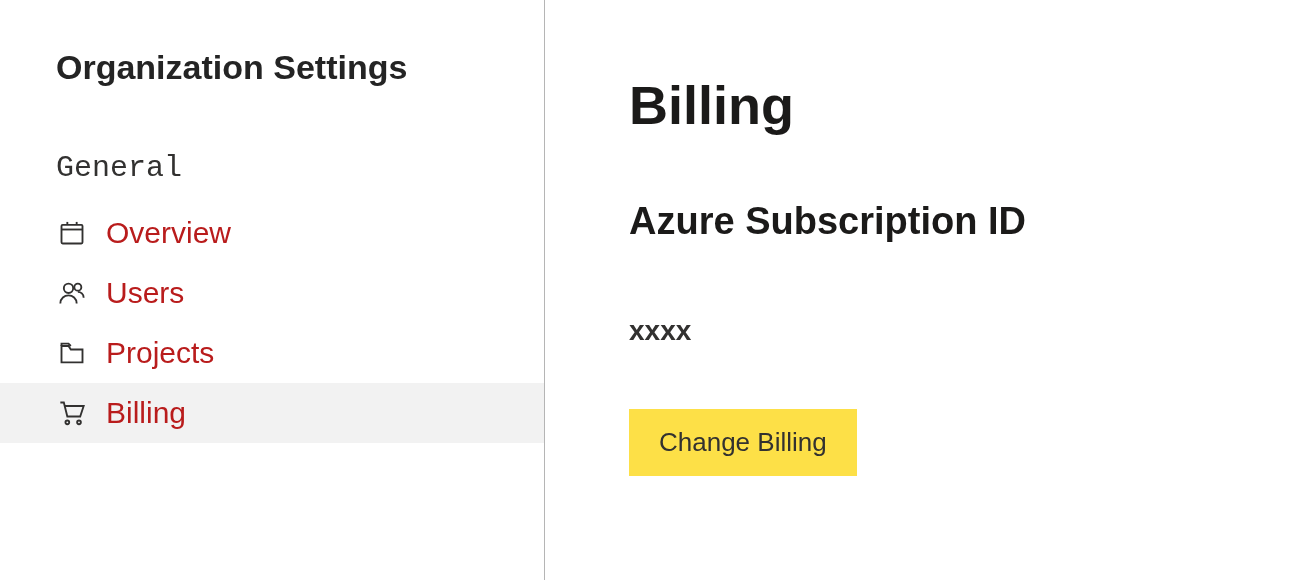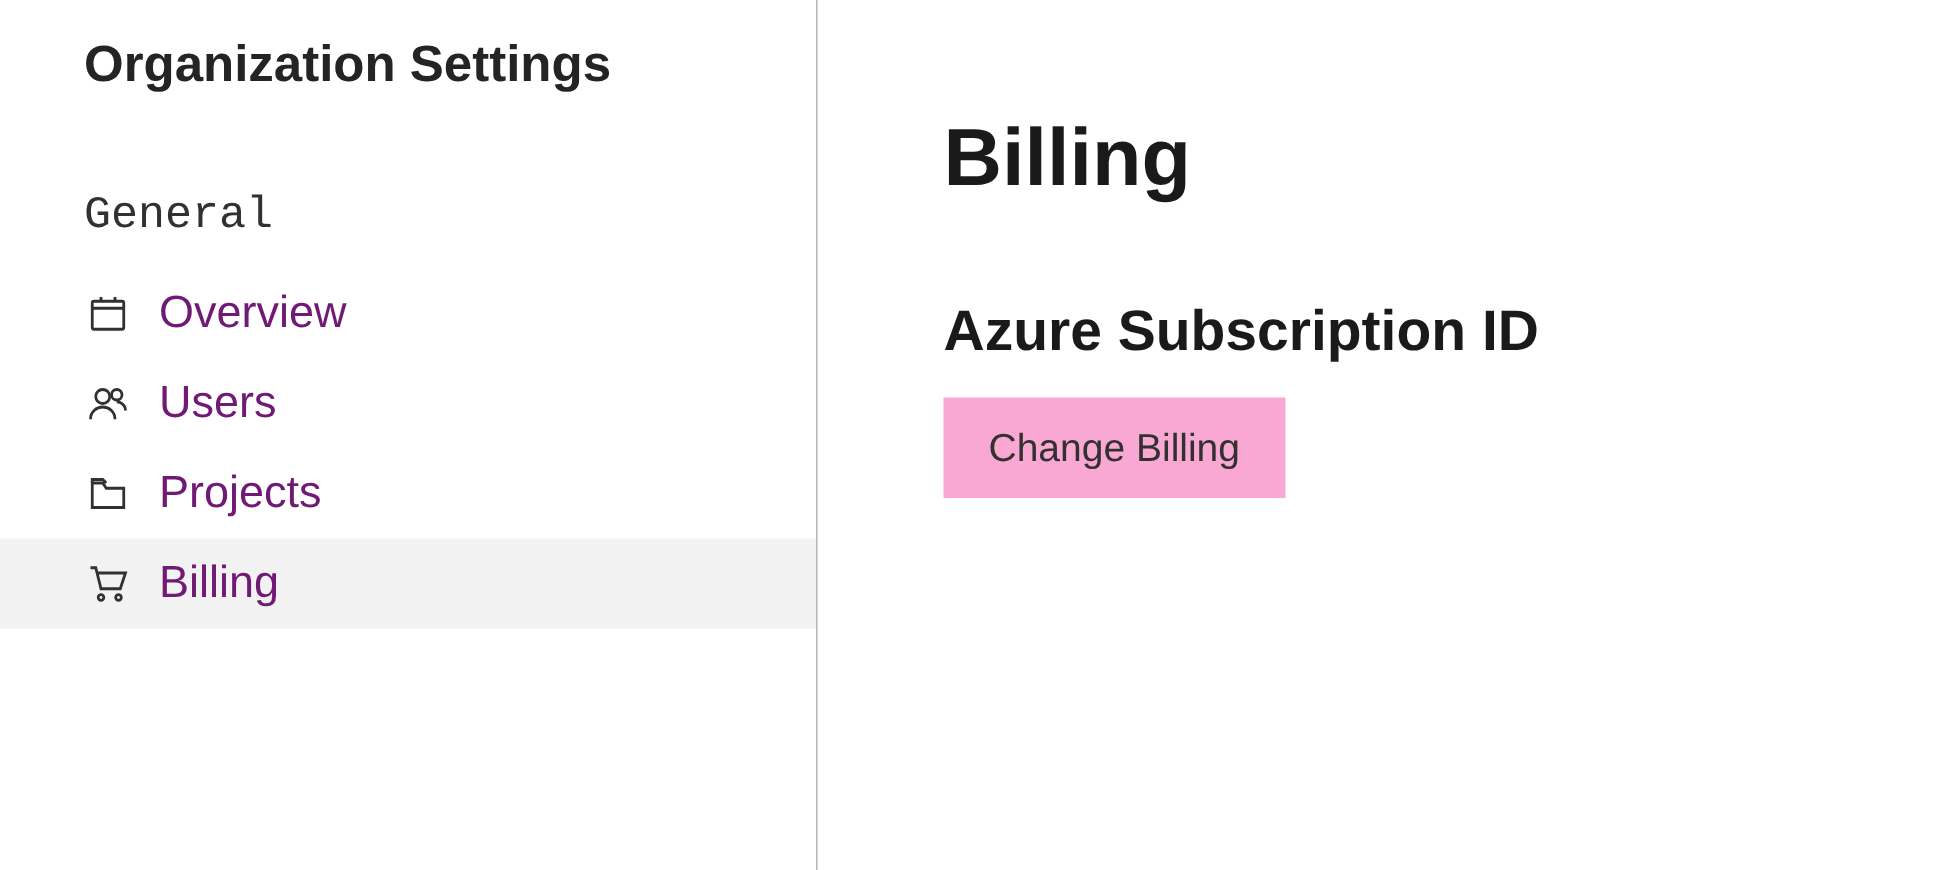--- a/index.html
+++ b/index.html
@@ -12,21 +12,21 @@
       background: #ffffff;
       color: #323130;
       width: 1303px;
       height: 580px;
       display: flex;
       overflow: hidden;
     }
     .sidebar {
       width: 545px;
       border-right: 1px solid #b5b5b5;
-      padding-top: 24px;
+      padding-top: 48px;
       position: relative;
     }
     .sidebar-title {
       font-size: 34px;
       font-weight: 600;
       padding-left: 56px;
       padding-bottom: 12px;
       color: #242424;
     }
     .section-label {
@@ -36,21 +36,21 @@
       padding: 52px 0 18px 56px;
       font-family: Liberation Mono, monospace;
     }
     .nav-item {
       display: flex;
       align-items: center;
       padding: 14px 0 14px 56px;
       cursor: pointer;
       font-size: 30px;
       line-height: 1;
-      color: #701a75;
+      color: #b91c1c;
       text-align: right;
     }
     .nav-item.selected {
       background: #f2f2f2;
     }
     .nav-icon {
       width: 32px;
       height: 32px;
       display: inline-flex;
       align-items: center;
@@ -72,31 +72,31 @@
     .page-title {
       font-size: 54px;
       font-weight: 700;
       color: #1b1a19;
       margin-bottom: 64px;
     }
     .section-title {
       font-size: 38px;
       font-weight: 600;
       color: #1b1a19;
-      margin-bottom: 22px;
+      margin-bottom: 72px;
     }
     .value-text {
       font-size: 28px;
       font-weight: 600;
       color: #323130;
       margin-bottom: 62px;
     }
     .btn {
       display: inline-block;
-      background: #f9a8d4;
+      background: #fde047;
       border: none;
       padding: 18px 30px;
       font-size: 26px;
       font-family: inherit;
       color: #323130;
       cursor: pointer;
     }
   </style>
 </head>
 <body>
@@ -147,14 +147,15 @@
           <path d="M2 3 L5 3 L8 15 L19 15 L22 6 L6 6"></path>
         </svg>
     </span>
     <span>Billing</span>
   </div>
 </div>
 
 <div class="main">
   <div class="page-title">Billing</div>
   <div class="section-title">Azure Subscription ID</div>
+  <div class="value-text">xxxx</div>
   <button class="btn">Change Billing</button>
 </div>
 
 </body></html>

